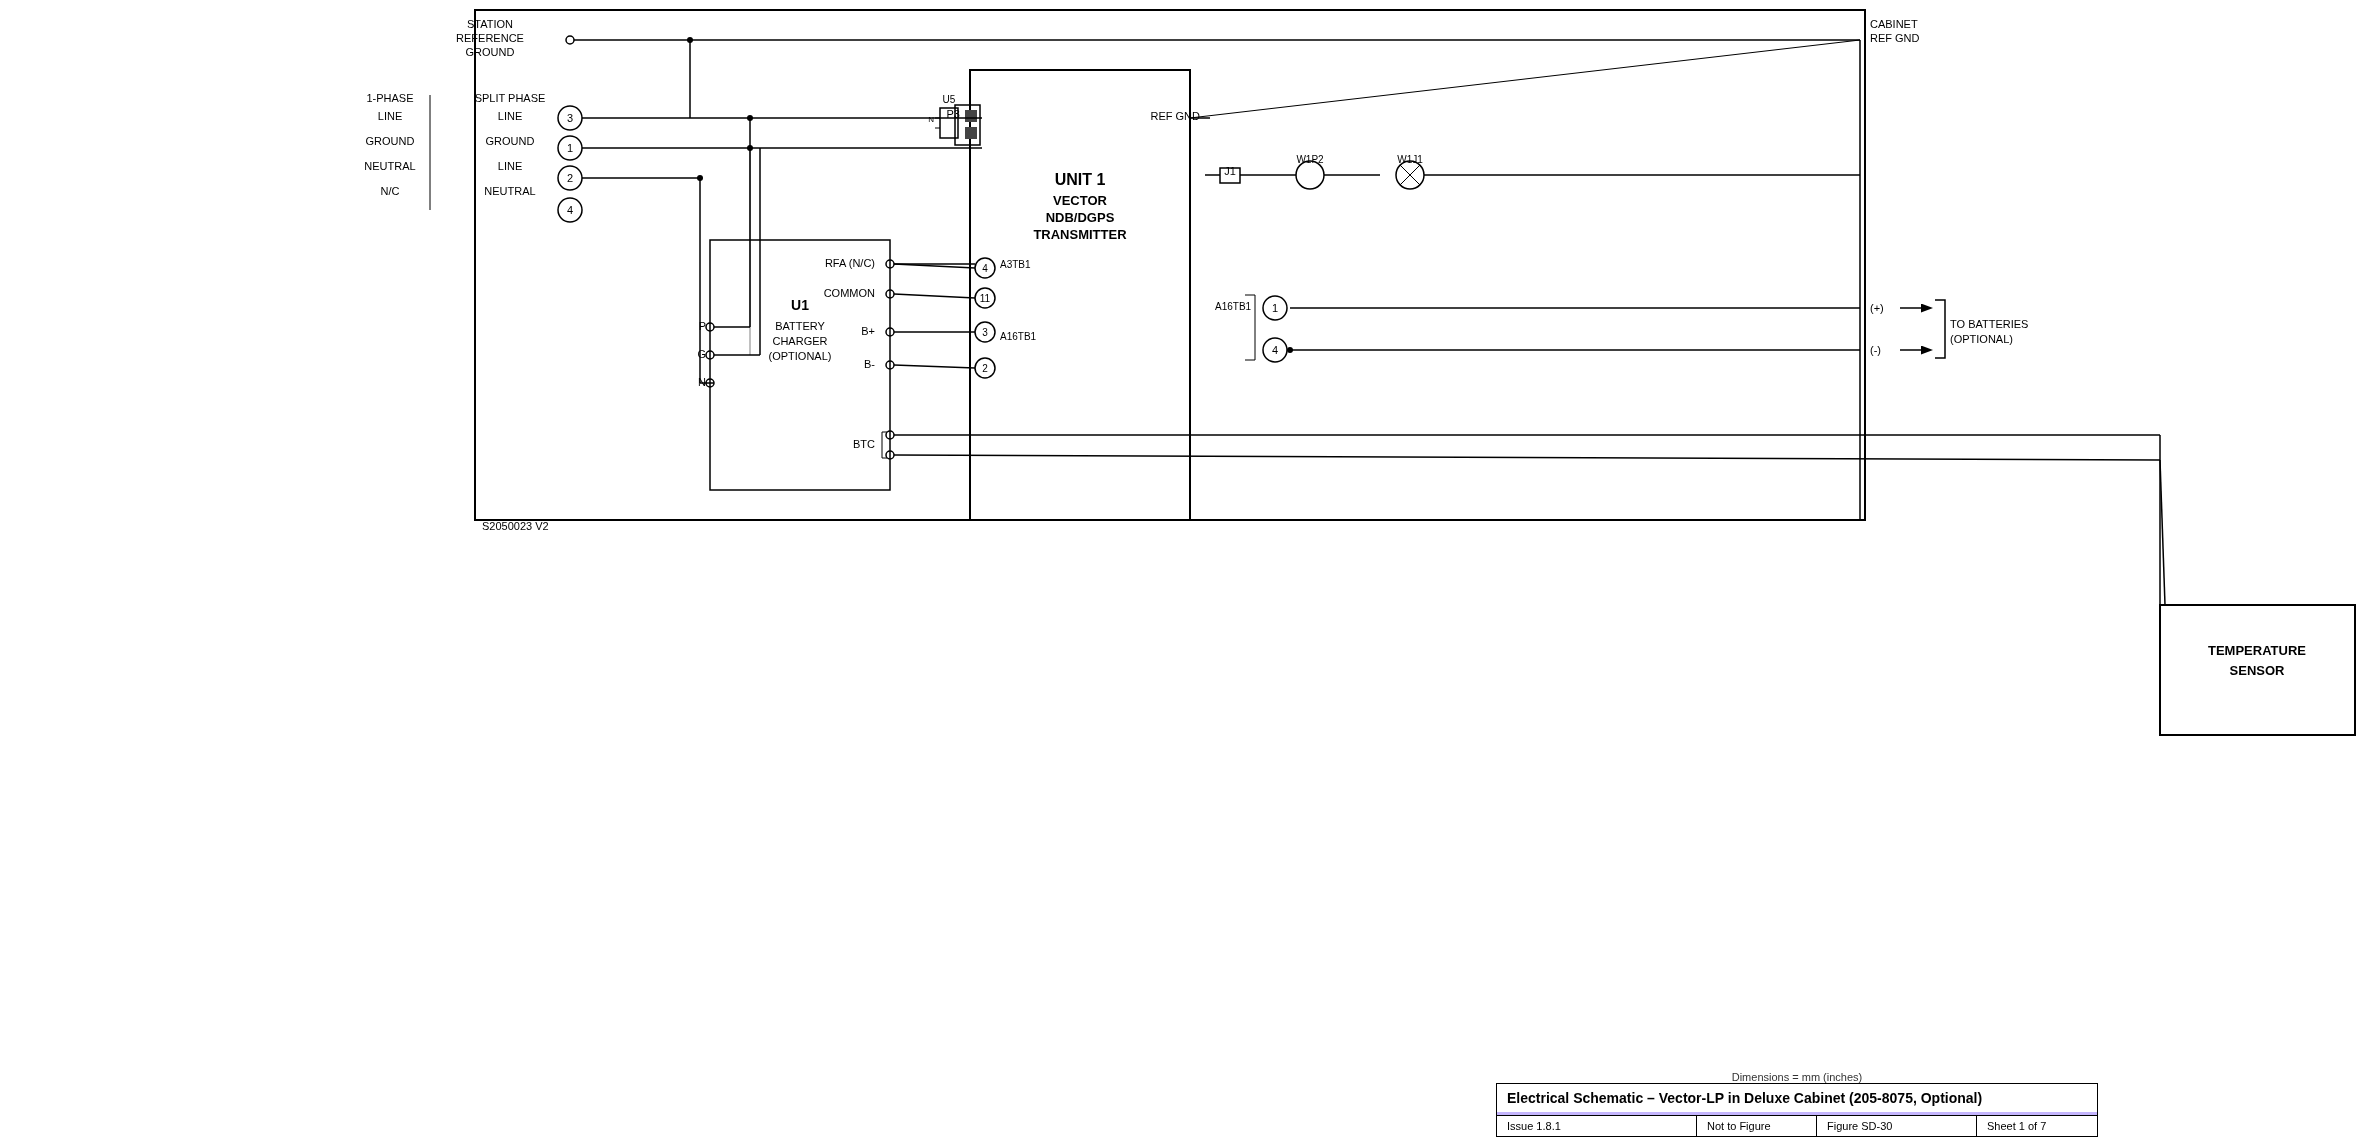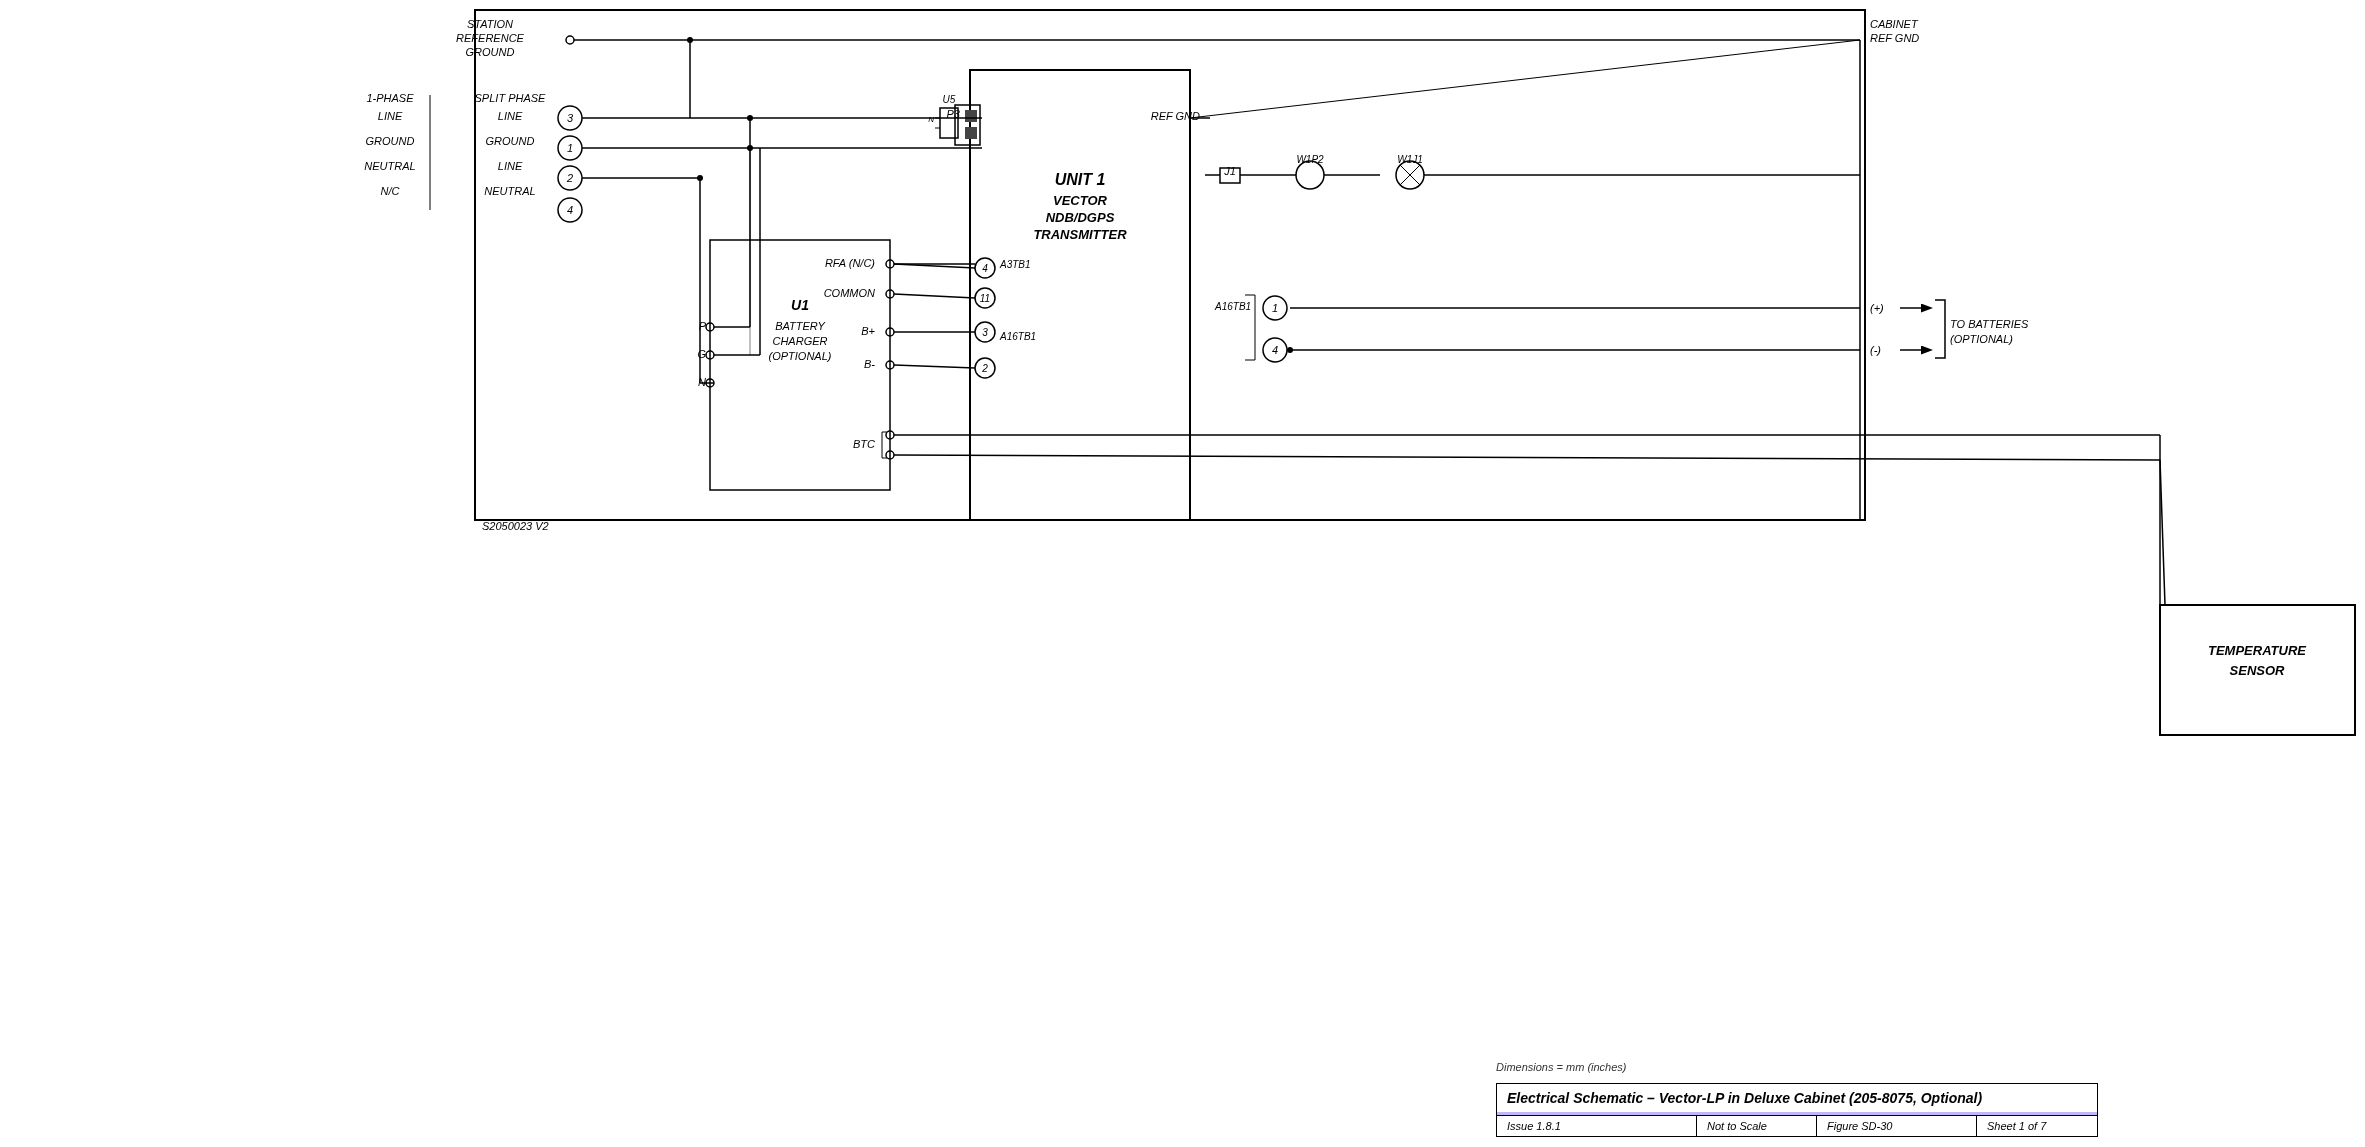--- a/index.html
+++ b/index.html
@@ -9,21 +9,20 @@
       background: #ffffff;
       font-family: Arial, sans-serif;
       overflow: hidden;
       position: relative;
     }
     .schematic-container {
       position: absolute;
       top: 0; left: 0;
       width: 2118px;
       height: 1147px;
-      font-style: italic;
     }
     svg {
       position: absolute;
       top: 0; left: 0;
       width: 2365px;
       height: 1147px;
     }
     
     .bottom-left {
       position: absolute;
@@ -32,22 +31,22 @@
     }
     .bottom-right {
       position: absolute;
       bottom: 10px;
       right: 20px;
       text-align: left;
     }
     .dimensions-text {
       font-size: 11px;
       color: #333;
-      text-align: left;
-      margin-bottom: 10px;
+      text-align: center;
+      margin-bottom: 0;
     }
     .title-block {
       border: 1.5px solid #000;
       font-size: 11px;
     }
     .title-block .title-row {
       padding: 6px 10px;
       font-size: 14px;
       font-weight: bold;
       border-bottom: 3px solid #c4b5fd;
@@ -307,19 +306,19 @@
       <text x="43" y="85" font-size="10" font-family="Arial" fill="#333" text-anchor="middle">nautel</text>
     </svg>
   </div>
 
   <div class="bottom-right">
     <div class="dimensions-text">Dimensions = mm (inches)</div>
     <div class="title-block">
       <div class="title-row">Electrical Schematic – Vector-LP in Deluxe Cabinet (205-8075, Optional)</div>
       <div class="info-row">
         <div class="info-cell" style="min-width:200px;">Issue 1.8.1</div>
-        <div class="info-cell" style="min-width:120px;">Not to Scale</div>
+        <div class="info-cell" style="min-width:120px;">Not to Figure</div>
         <div class="info-cell" style="min-width:160px;">Figure SD-30</div>
         <div class="info-cell" style="min-width:120px;">Sheet 1 of 7</div>
       </div>
     </div>
   </div>
 </div>
 
 </body></html>

